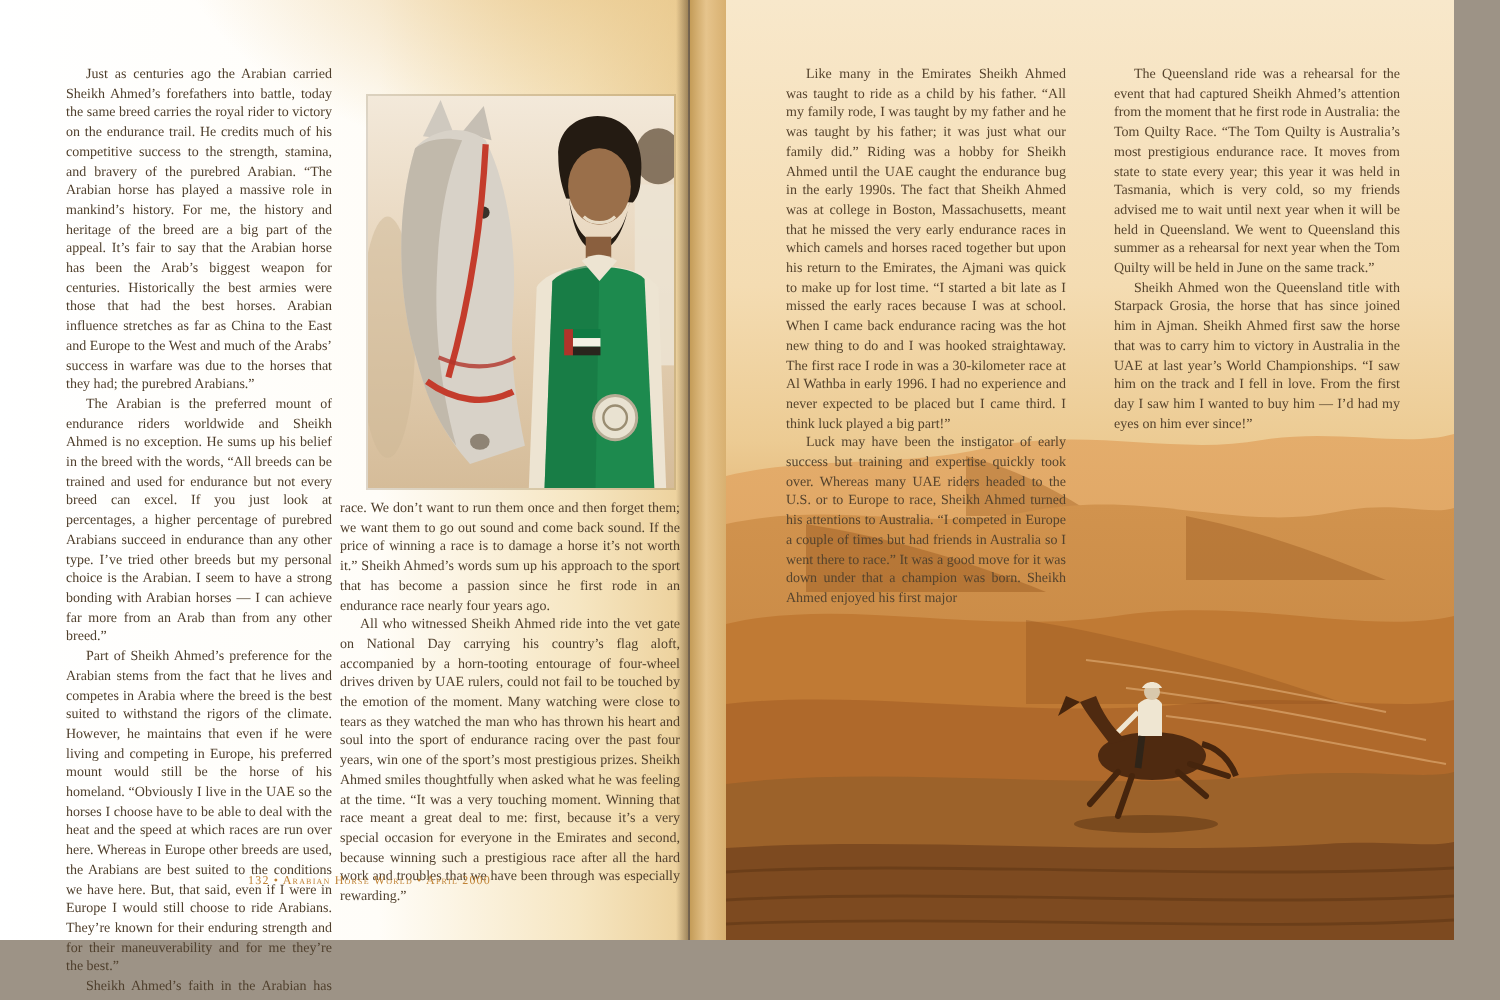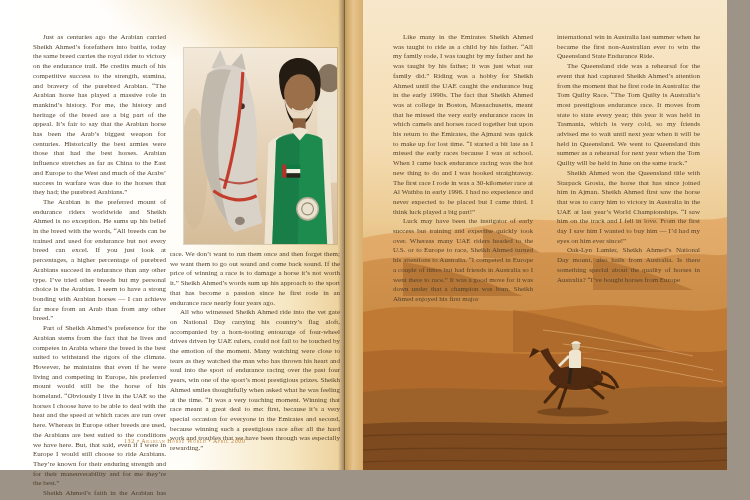--- a/index.html
+++ b/index.html
@@ -167,19 +167,17 @@
       </g>
     </svg>
 
   </div>
 
   <div class="col rcol1">
     <p>Like many in the Emirates Sheikh Ahmed was taught to ride as a child by his father. “All my family rode, I was taught by my father and he was taught by his father; it was just what our family did.” Riding was a hobby for Sheikh Ahmed until the UAE caught the endurance bug in the early 1990s. The fact that Sheikh Ahmed was at college in Boston, Massachusetts, meant that he missed the very early endurance races in which camels and horses raced together but upon his return to the Emirates, the Ajmani was quick to make up for lost time. “I started a bit late as I missed the early races because I was at school. When I came back endurance racing was the hot new thing to do and I was hooked straightaway. The first race I rode in was a 30-kilometer race at Al Wathba in early 1996. I had no experience and never expected to be placed but I came third. I think luck played a big part!”</p>
     <p>Luck may have been the instigator of early success but training and expertise quickly took over. Whereas many UAE riders headed to the U.S. or to Europe to race, Sheikh Ahmed turned his attentions to Australia. “I competed in Europe a couple of times but had friends in Australia so I went there to race.” It was a good move for it was down under that a champion was born. Sheikh Ahmed enjoyed his first major</p>
   </div>
   <div class="col rcol2">
-    <p class="cont">international win in Australia last summer when he became the first non-Australian ever to win the Queensland State Endurance Ride.</p>
     <p>The Queensland ride was a rehearsal for the event that had captured Sheikh Ahmed’s attention from the moment that he first rode in Australia: the Tom Quilty Race. “The Tom Quilty is Australia’s most prestigious endurance race. It moves from state to state every year; this year it was held in Tasmania, which is very cold, so my friends advised me to wait until next year when it will be held in Queensland. We went to Queensland this summer as a rehearsal for next year when the Tom Quilty will be held in June on the same track.”</p>
     <p>Sheikh Ahmed won the Queensland title with Starpack Grosia, the horse that has since joined him in Ajman. Sheikh Ahmed first saw the horse that was to carry him to victory in Australia in the UAE at last year’s World Championships. “I saw him on the track and I fell in love. From the first day I saw him I wanted to buy him — I’d had my eyes on him ever since!”</p>
-    <p>Oak-Lyn Lamier, Sheikh Ahmed’s National Day mount, also hails from Australia. Is there something special about the quality of horses in Australia? “I’ve bought horses from Europe</p>
   </div>
 
 </div>
 
 </body></html>

